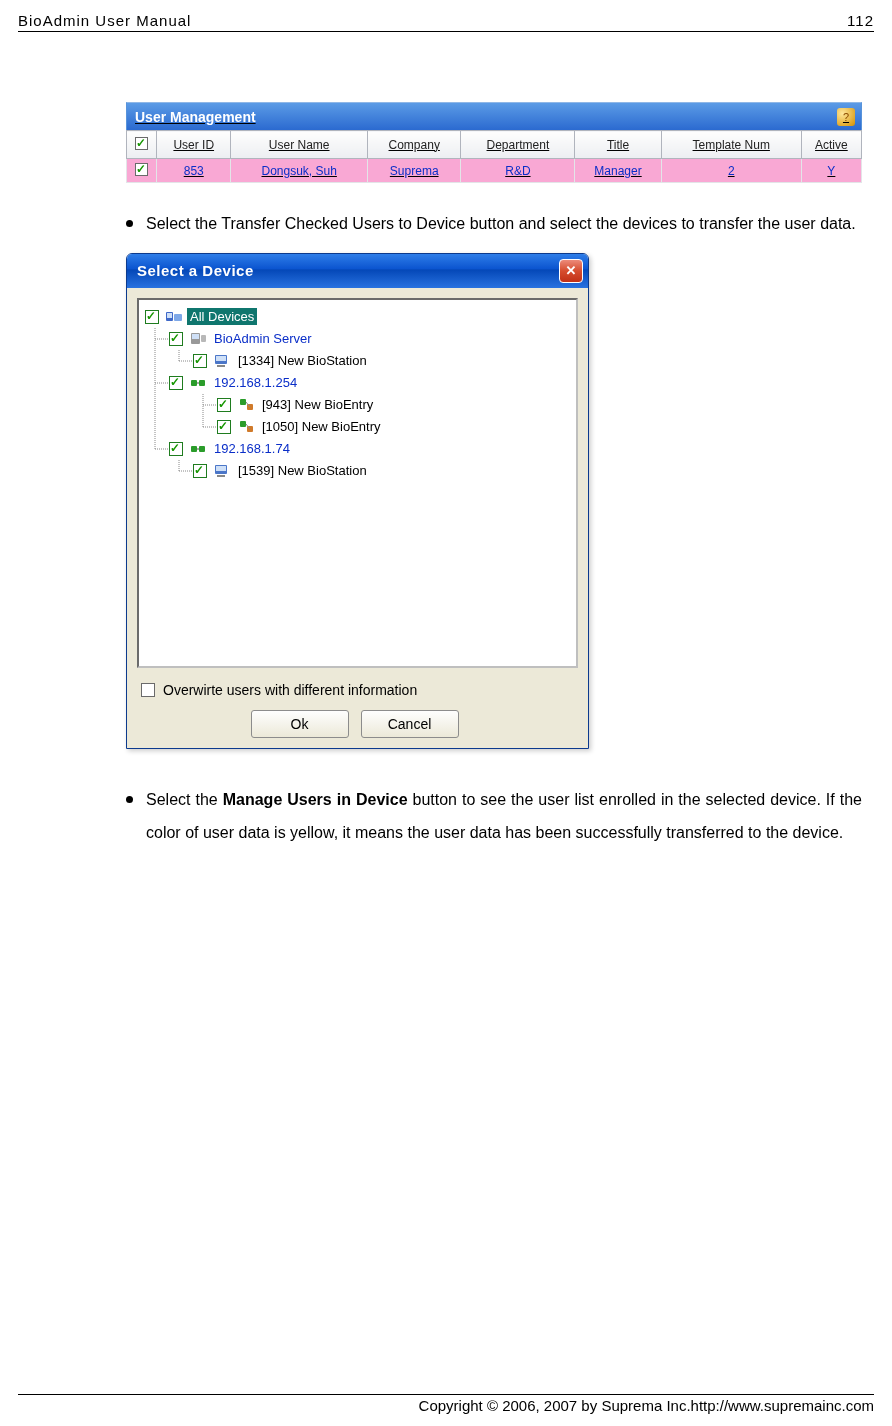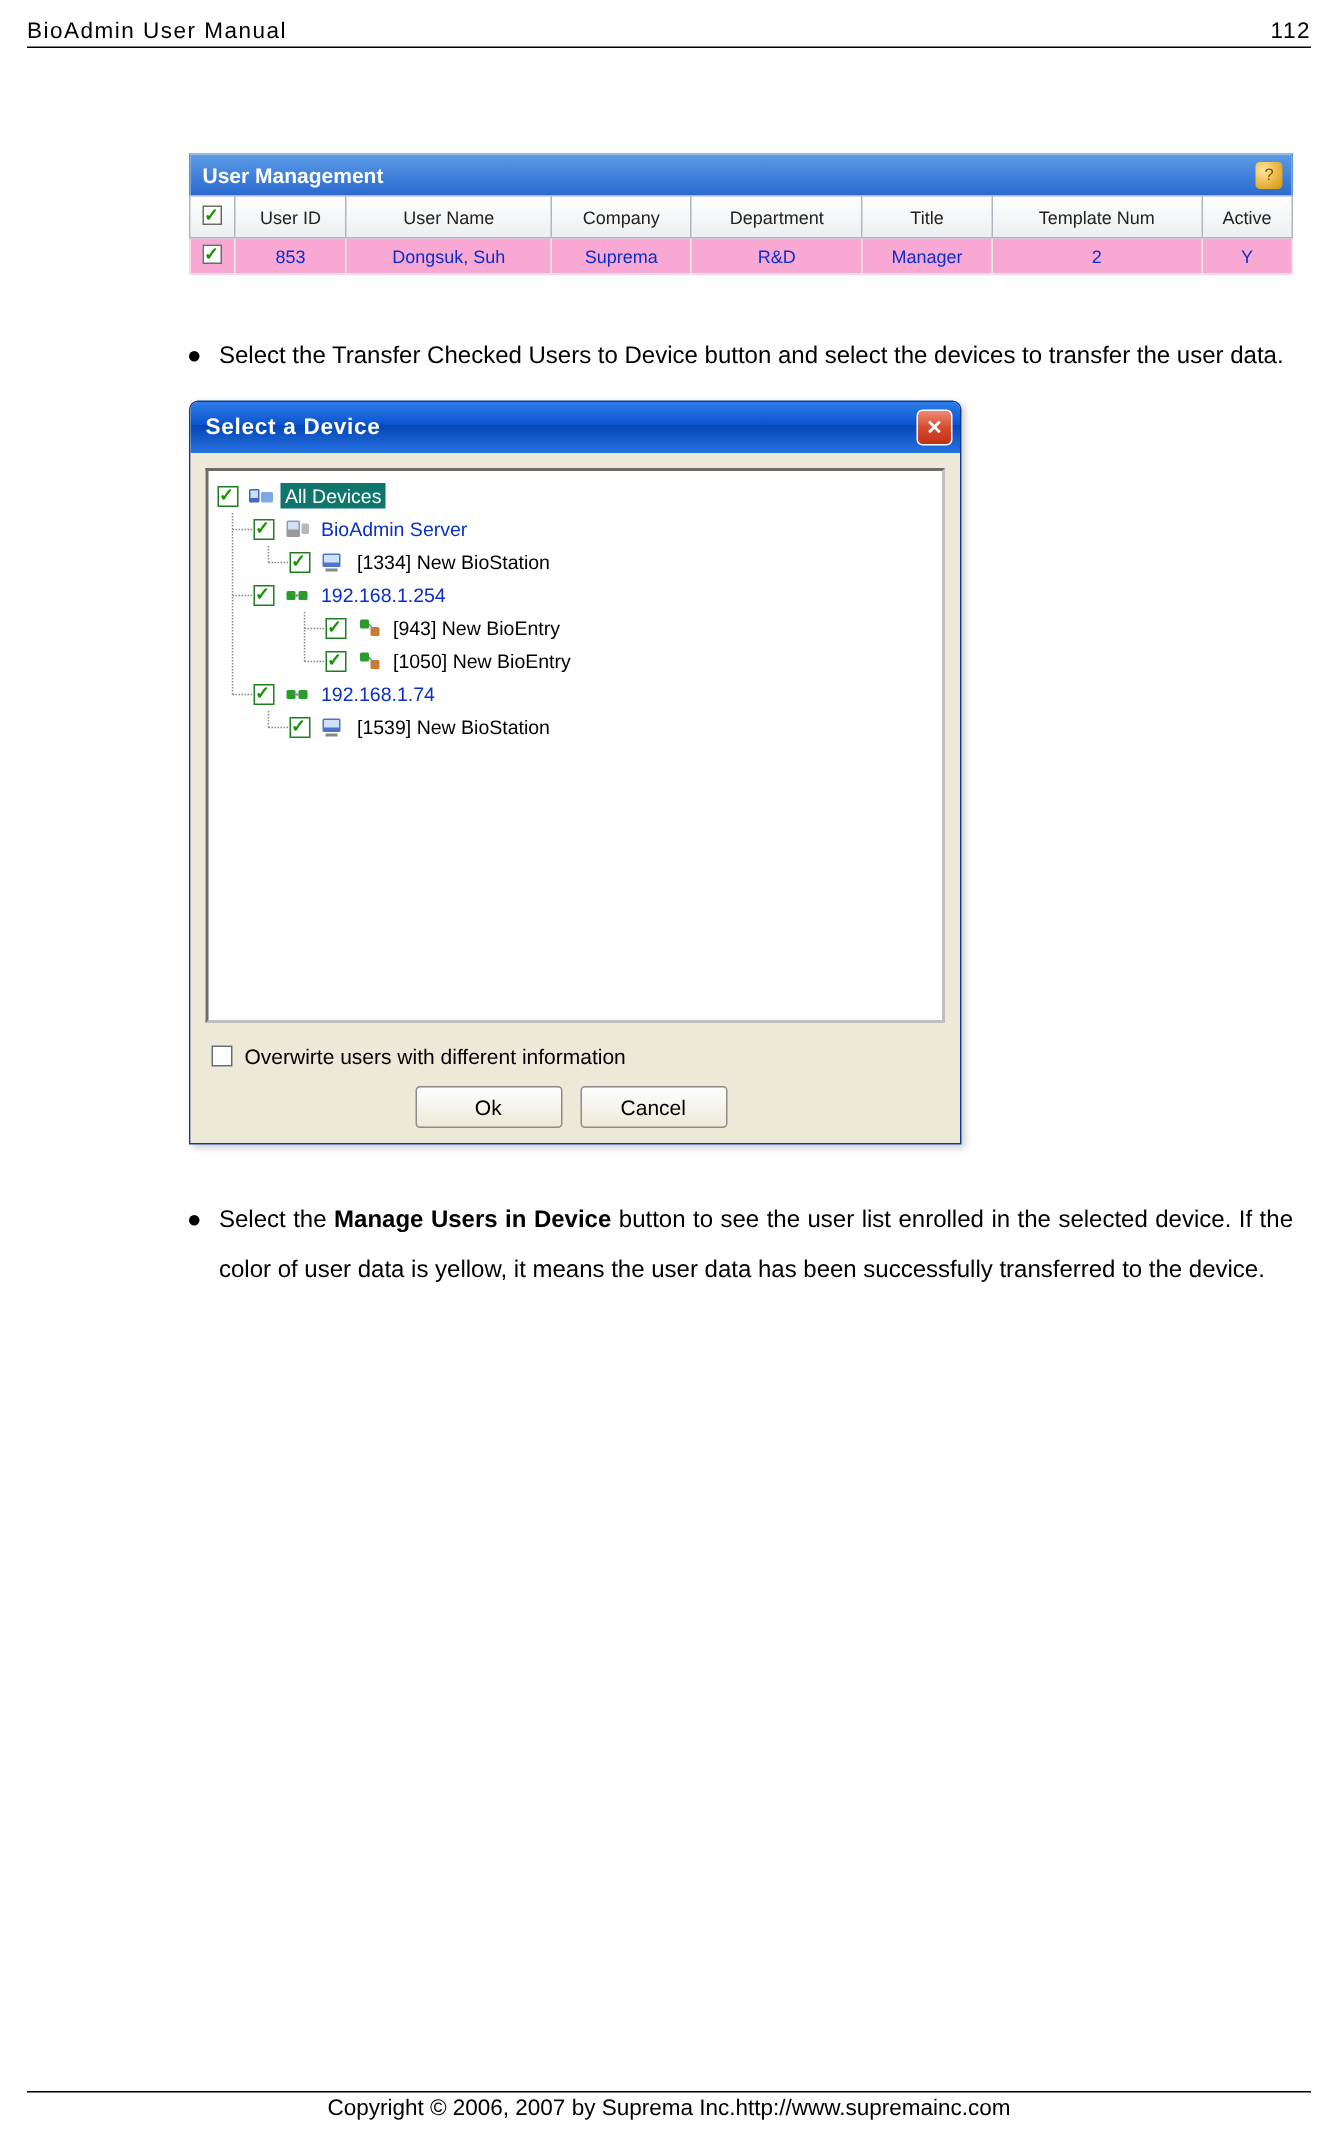--- a/index.html
+++ b/index.html
@@ -17,21 +17,21 @@
       justify-content: space-between;
       letter-spacing: 1px;
       font-size: 15px;
       border-bottom: 1px solid #000;
       padding-bottom: 2px;
       margin-bottom: 70px;
     }
     .main { padding-left: 108px; padding-right: 12px; }
     
     
-    .um-container { margin-bottom: 38px; }
+    .um-container { margin-bottom: 24px; text-decoration: underline; }
     .um-title-bar {
       background: linear-gradient(to bottom, #5b9be6 0%, #2b6ad0 100%);
       border-top: 1px solid #8fb7e7;
       border-left: 1px solid #5893da;
       border-right: 1px solid #5893da;
       height: 28px;
       display: flex;
       align-items: center;
       justify-content: space-between;
       padding: 0 6px 0 8px;
@@ -100,21 +100,21 @@
       background: #000;
       border-radius: 50%;
       margin-top: 13px;
       margin-right: 13px;
       flex-shrink: 0;
     }
     .bullet-text { text-align: justify; flex: 1; }
     
     
     .dialog {
-      width: 515px;
+      width: 463px;
       border: 1px solid #0c3a8d;
       border-radius: 6px 6px 0 0;
       overflow: hidden;
       margin-bottom: 34px;
       box-shadow: 2px 2px 5px rgba(0,0,0,0.2);
     }
     .dialog-title-bar {
       background: linear-gradient(to bottom, #2e7de8 0%, #0a53cf 45%, #0447b7 46%, #2872e0 100%);
       height: 34px;
       display: flex;
@@ -220,21 +220,21 @@
     }
     
     .footer {
       position: absolute;
       left: 18px;
       right: 18px;
       bottom: 12px;
       border-top: 1px solid #000;
       padding-top: 2px;
       display: flex;
-      justify-content: center;
+      justify-content: flex-end;
       font-size: 15px;
     }
   </style>
 </head>
 <body>
 
 <div class="header">
   <span>BioAdmin User Manual</span>
   <span>112</span>
 </div>

